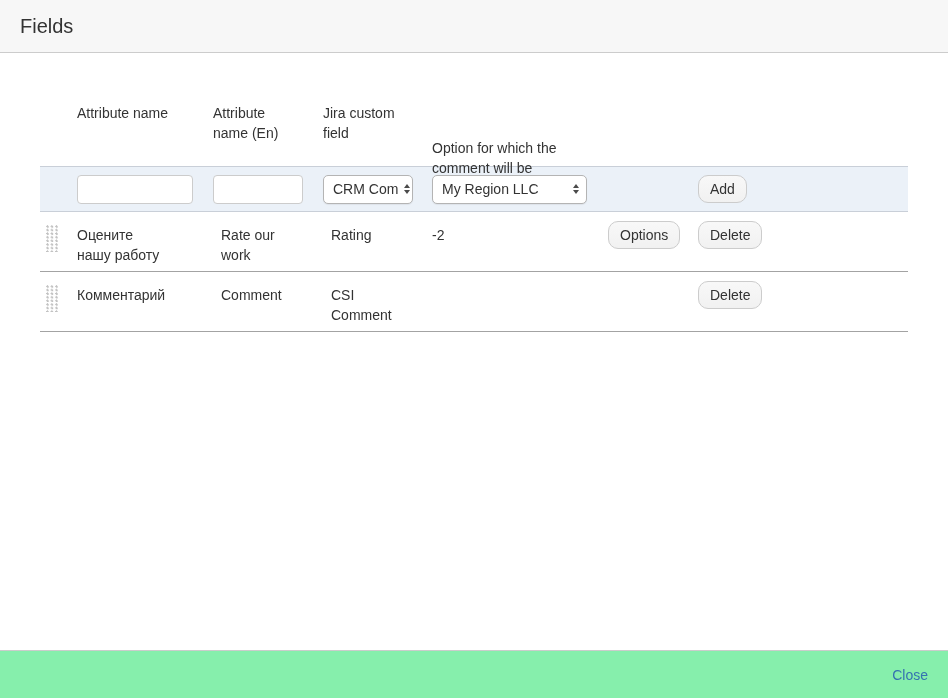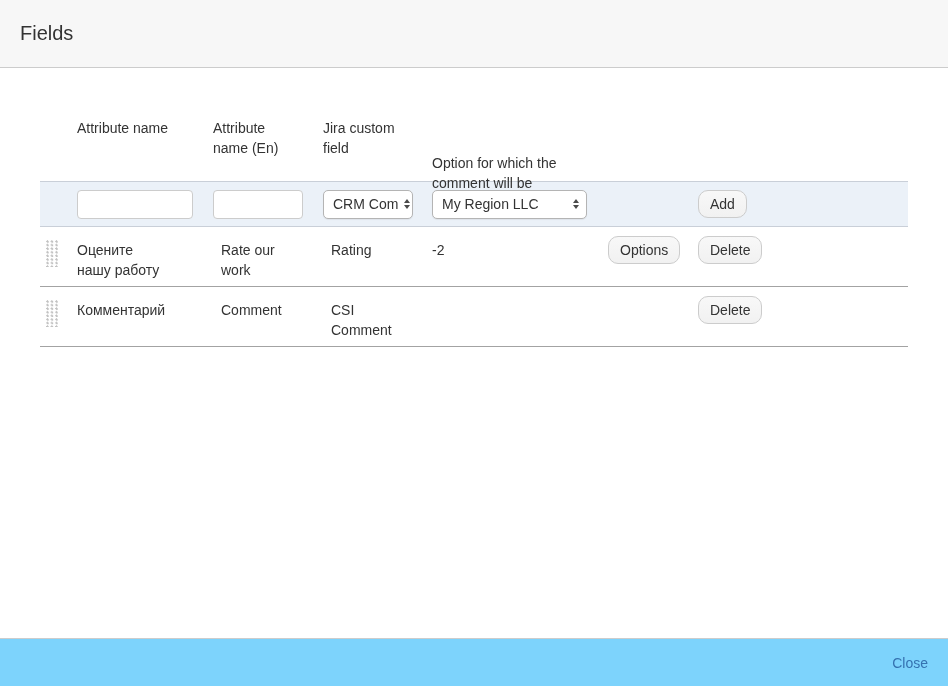--- a/index.html
+++ b/index.html
@@ -8,21 +8,21 @@
     font-family: "Liberation Sans", sans-serif;
     font-size: 14px;
     color: #333;
     background: #fff;
     position: relative;
     overflow: hidden;
   }
 
   
   .dlg-header {
-    height: 68px;
+    height: 53px;
     background: #f7f7f7;
     border-bottom: 1px solid #ccc;
     display: flex;
     align-items: center;
     padding: 0 20px;
   }
   .dlg-title { font-size: 20px; font-weight: 400; color: #333; }
 
   
   .table-wrap { margin: 40px 40px 0 40px; width: 868px; }
@@ -112,24 +112,24 @@
     padding: 4px 11px;
     font: inherit;
     color: #333;
     line-height: 18px;
     cursor: pointer;
   }
 
   
   .dlg-footer {
     position: absolute;
-    left: 0; bottom: 12px;
+    left: 0; bottom: 0;
     width: 100%;
     height: 48px;
-    background: #7dd3fc;
+    background: #86efac;
     border-top: 1px solid #ccc;
     display: flex;
     align-items: center;
     justify-content: flex-end;
     padding: 0 20px;
   }
   .close-link { color: #3572b0; text-decoration: none; cursor: pointer; }
 </style>
 </head>
 <body>

